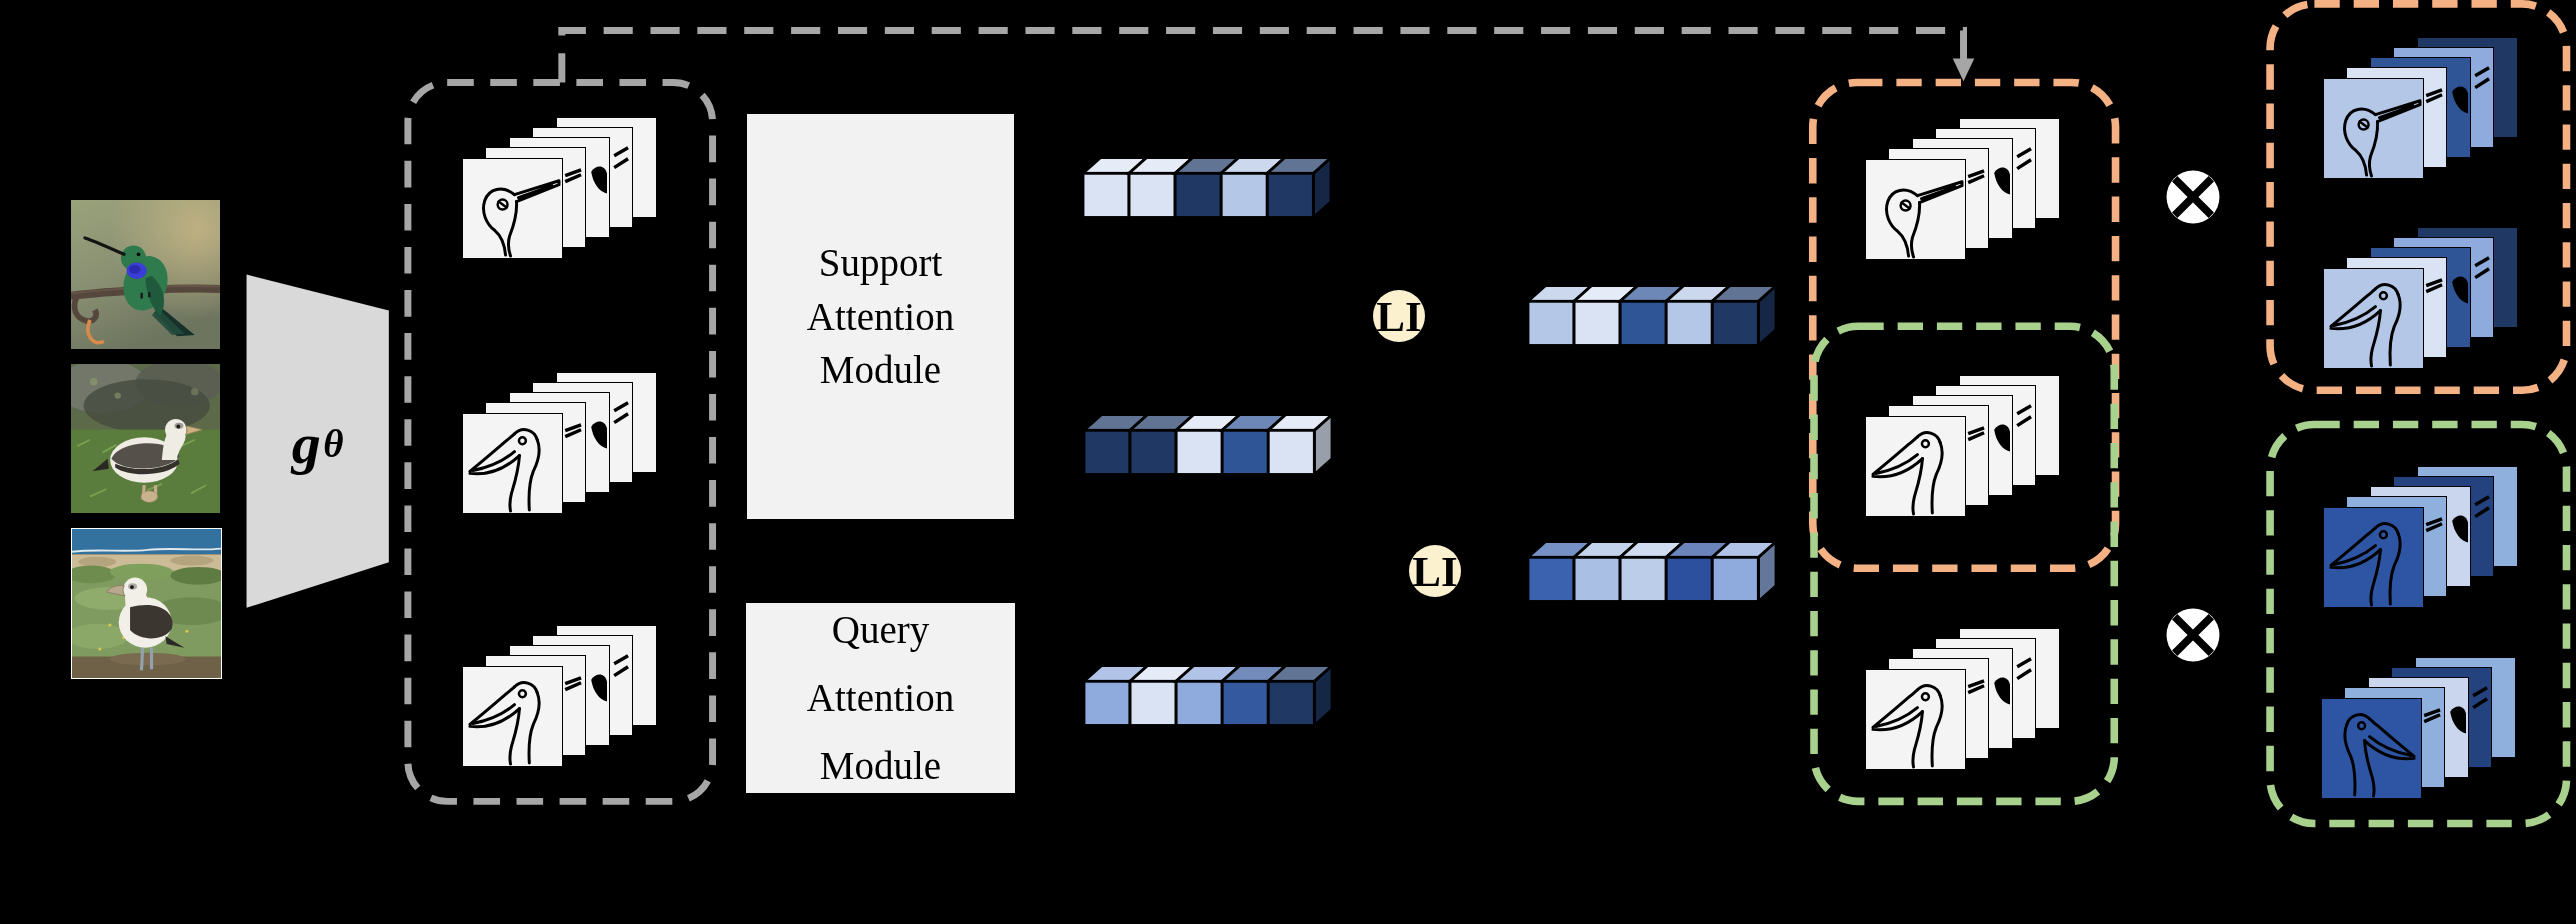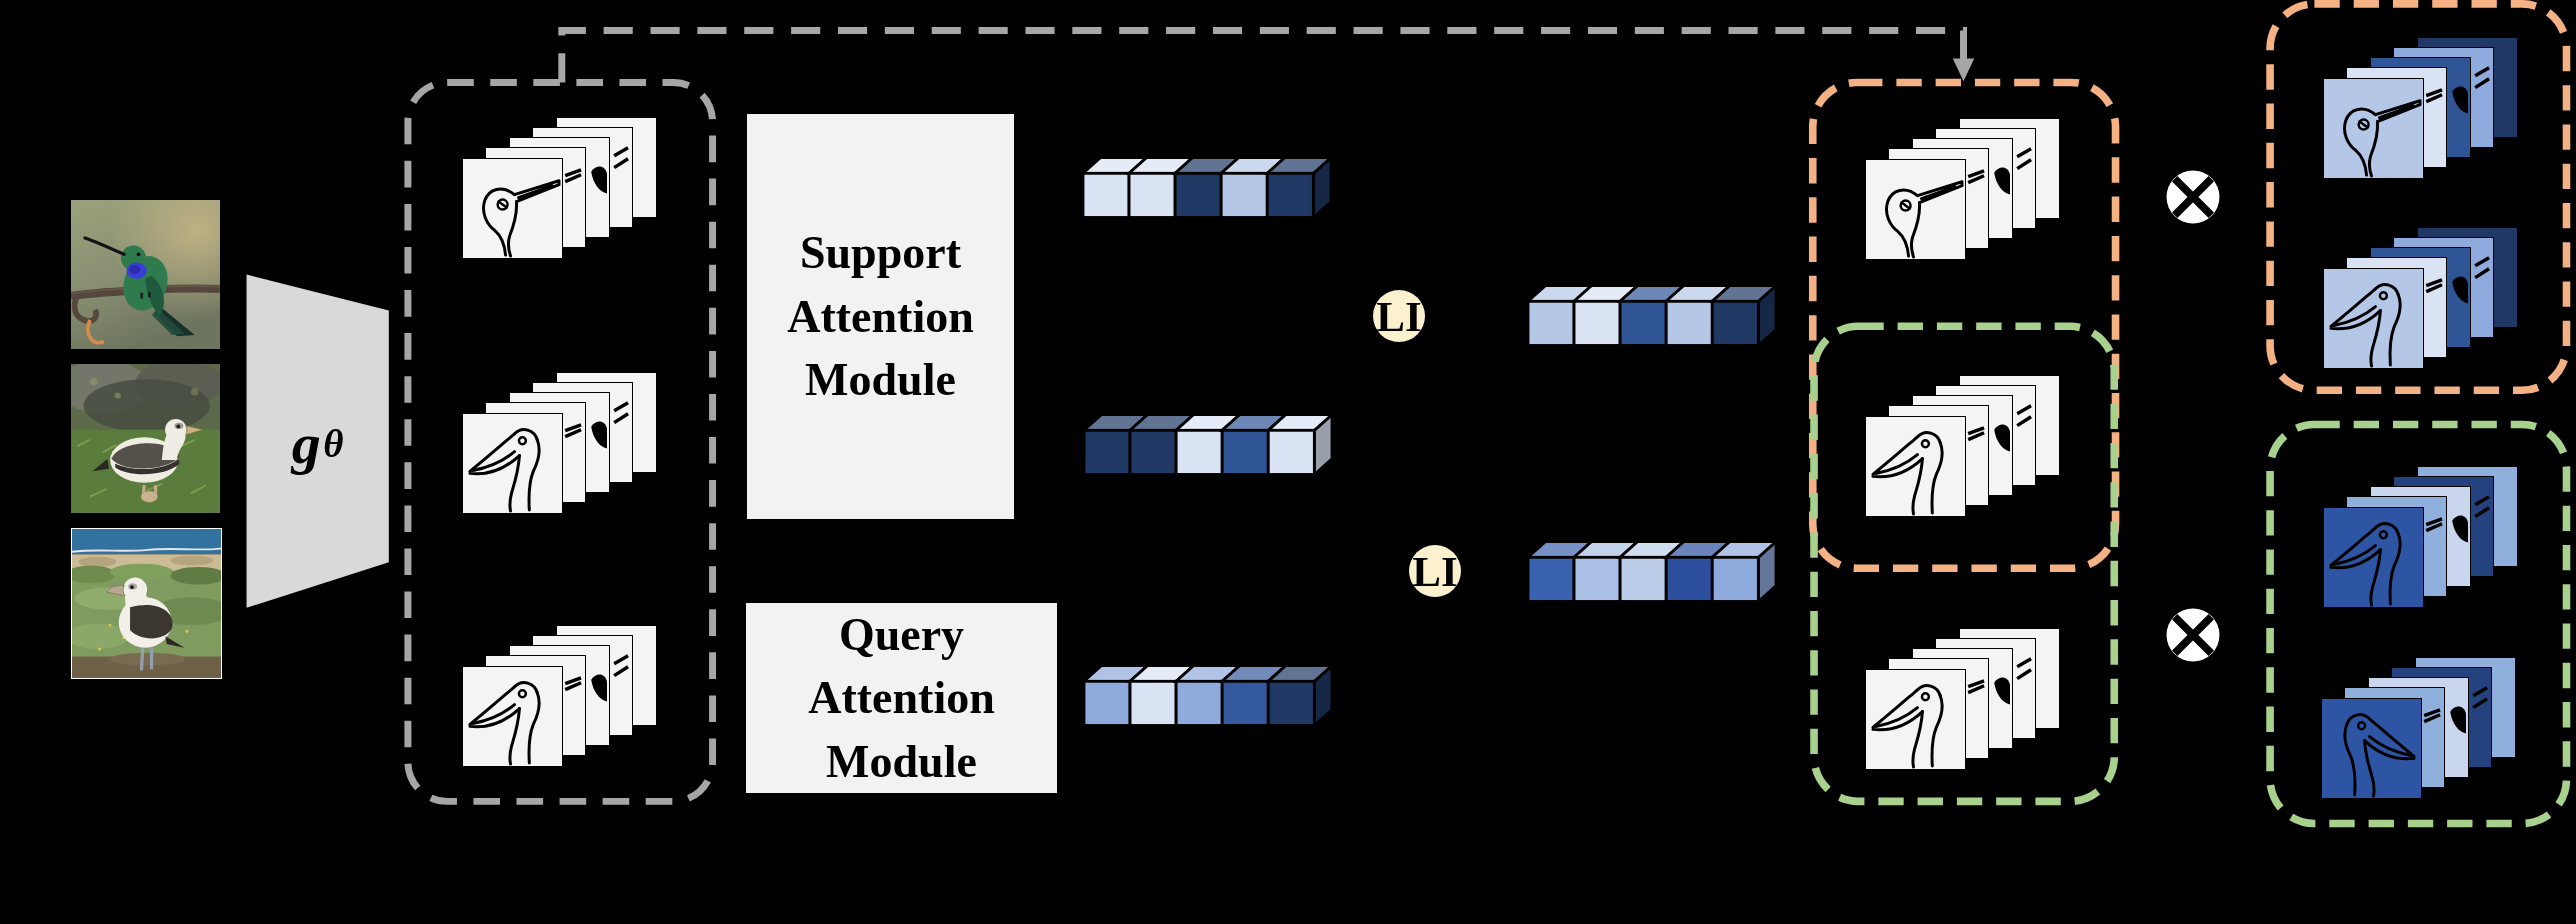--- a/index.html
+++ b/index.html
@@ -4,21 +4,21 @@
 <style>
   html,body{margin:0;padding:0;background:#000;}
   .stage{position:relative;width:2576px;height:925px;background:#000;overflow:hidden;
          font-family:"Liberation Serif","DejaVu Serif",serif;}
   .abs{position:absolute;}
   svg{display:block;}
   .photo{position:absolute;overflow:hidden;}
   .photo.bordered{border:1.9px solid #fff;}
   .module-box{position:absolute;background:#F2F2F2;display:flex;flex-direction:column;
               justify-content:center;align-items:center;text-align:center;
-              font-weight:bold;color:#000;font-size:46px;line-height:1.38;}
+              font-weight:normal;color:#000;font-size:39px;line-height:1.38;}
   .li-node{position:absolute;border-radius:50%;display:flex;align-items:center;justify-content:center;
            font-weight:bold;font-size:43px;color:#000;}
   .encoder-label{position:absolute;display:flex;align-items:center;justify-content:center;
                  color:#000;font-weight:bold;font-style:italic;font-size:58px;}
   .encoder-label sub{font-size:39px;vertical-align:-18%;margin-left:2.5px;}
   .fm-card{position:absolute;box-sizing:border-box;border:1.9px solid #000;}
   .fm-card svg{position:absolute;left:0;top:0;width:100%;height:100%;}
 </style>
 </head>
 <body>
@@ -130,21 +130,21 @@
   <div class="encoder-label" style="left:246px;top:399px;width:143px;height:89px;">
     <span>g</span>
       <sub>θ</sub>
   </div>
 
   <div class="module-box" id="module-0" style="left: 747px; top: 114px; width: 267px; height: 405px;">
       <div>Support</div>
       <div>Attention</div>
       <div>Module</div>
     </div>
-  <div class="module-box" id="module-1" style="left: 746px; top: 603px; width: 311px; height: 190px;">
+  <div class="module-box" id="module-1" style="left: 746px; top: 603px; width: 269px; height: 190px; gap: 14px;">
       <div>Query</div>
       <div>Attention</div>
       <div>Module</div>
     </div>
 
   <div id="stacks-layer">
       <div class="abs" style="left: 462px; top: 117px; width: 195px; height: 142px;">
         <div class="fm-card" style="left: 94px; top: 0px; width: 101px; height: 101px; background: rgb(244, 244, 244);"></div>
         <div class="fm-card" style="left: 70px; top: 10px; width: 101px; height: 101px; background: rgb(244, 244, 244);">
           <svg viewBox="0 0 100 100">

